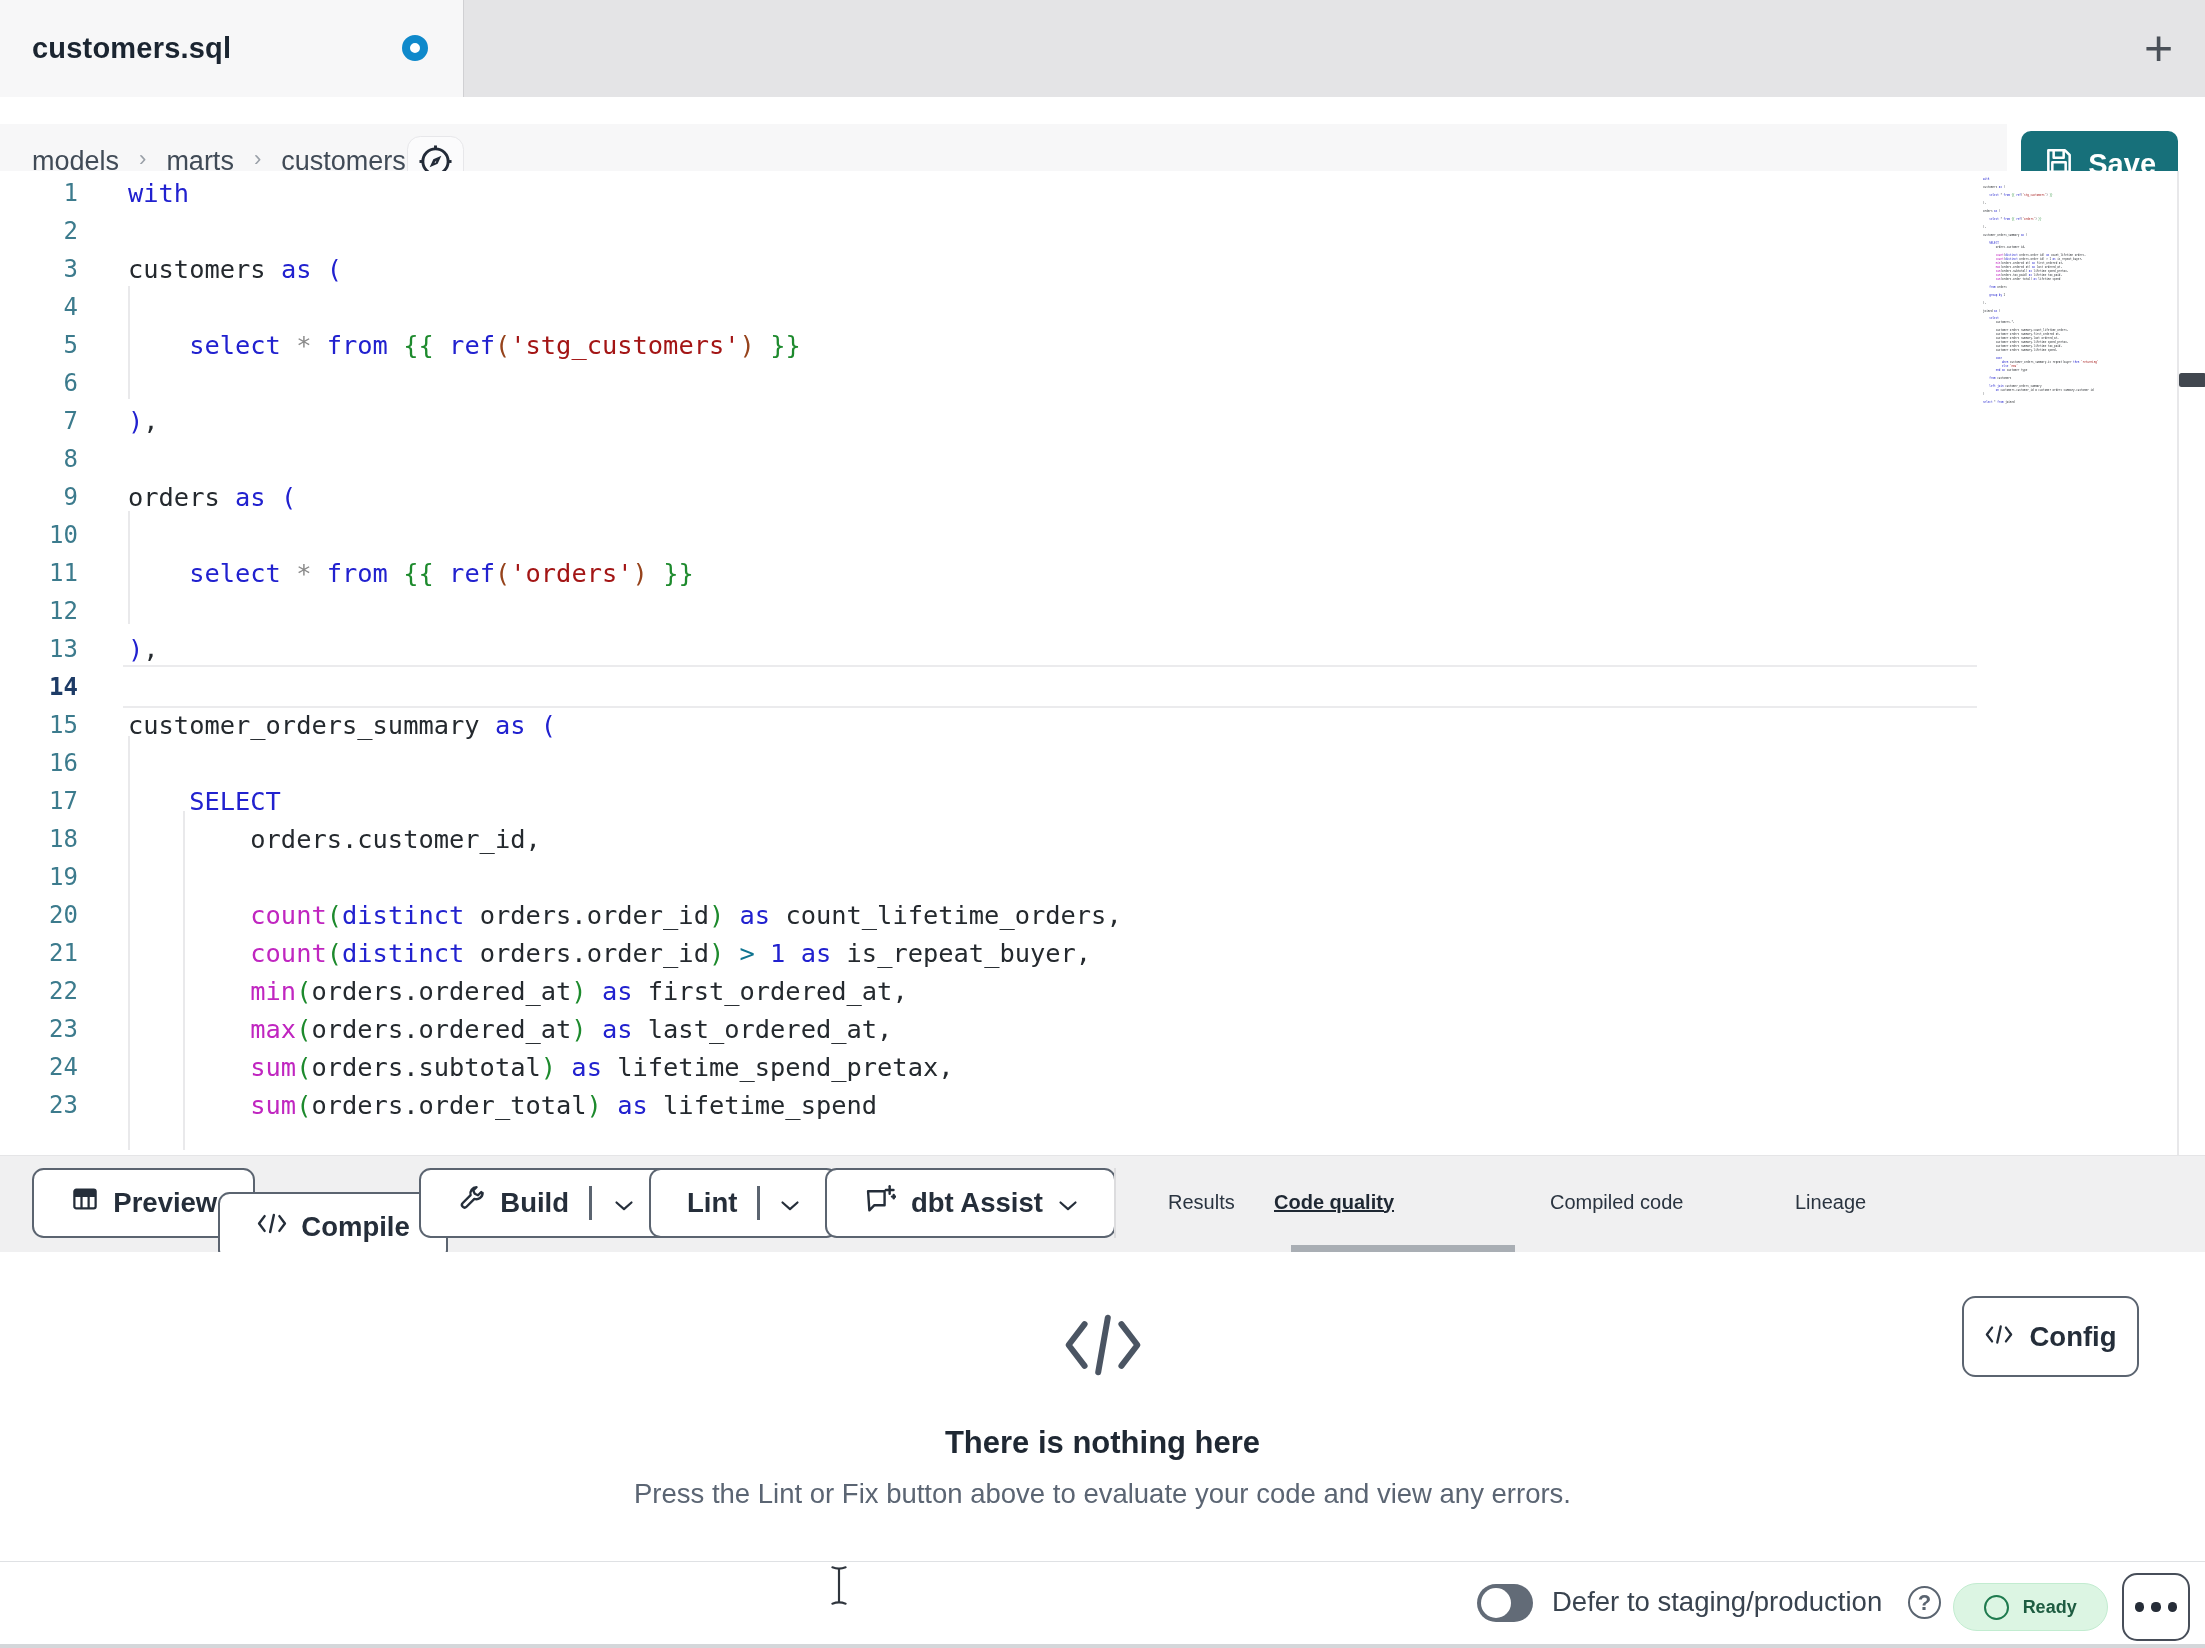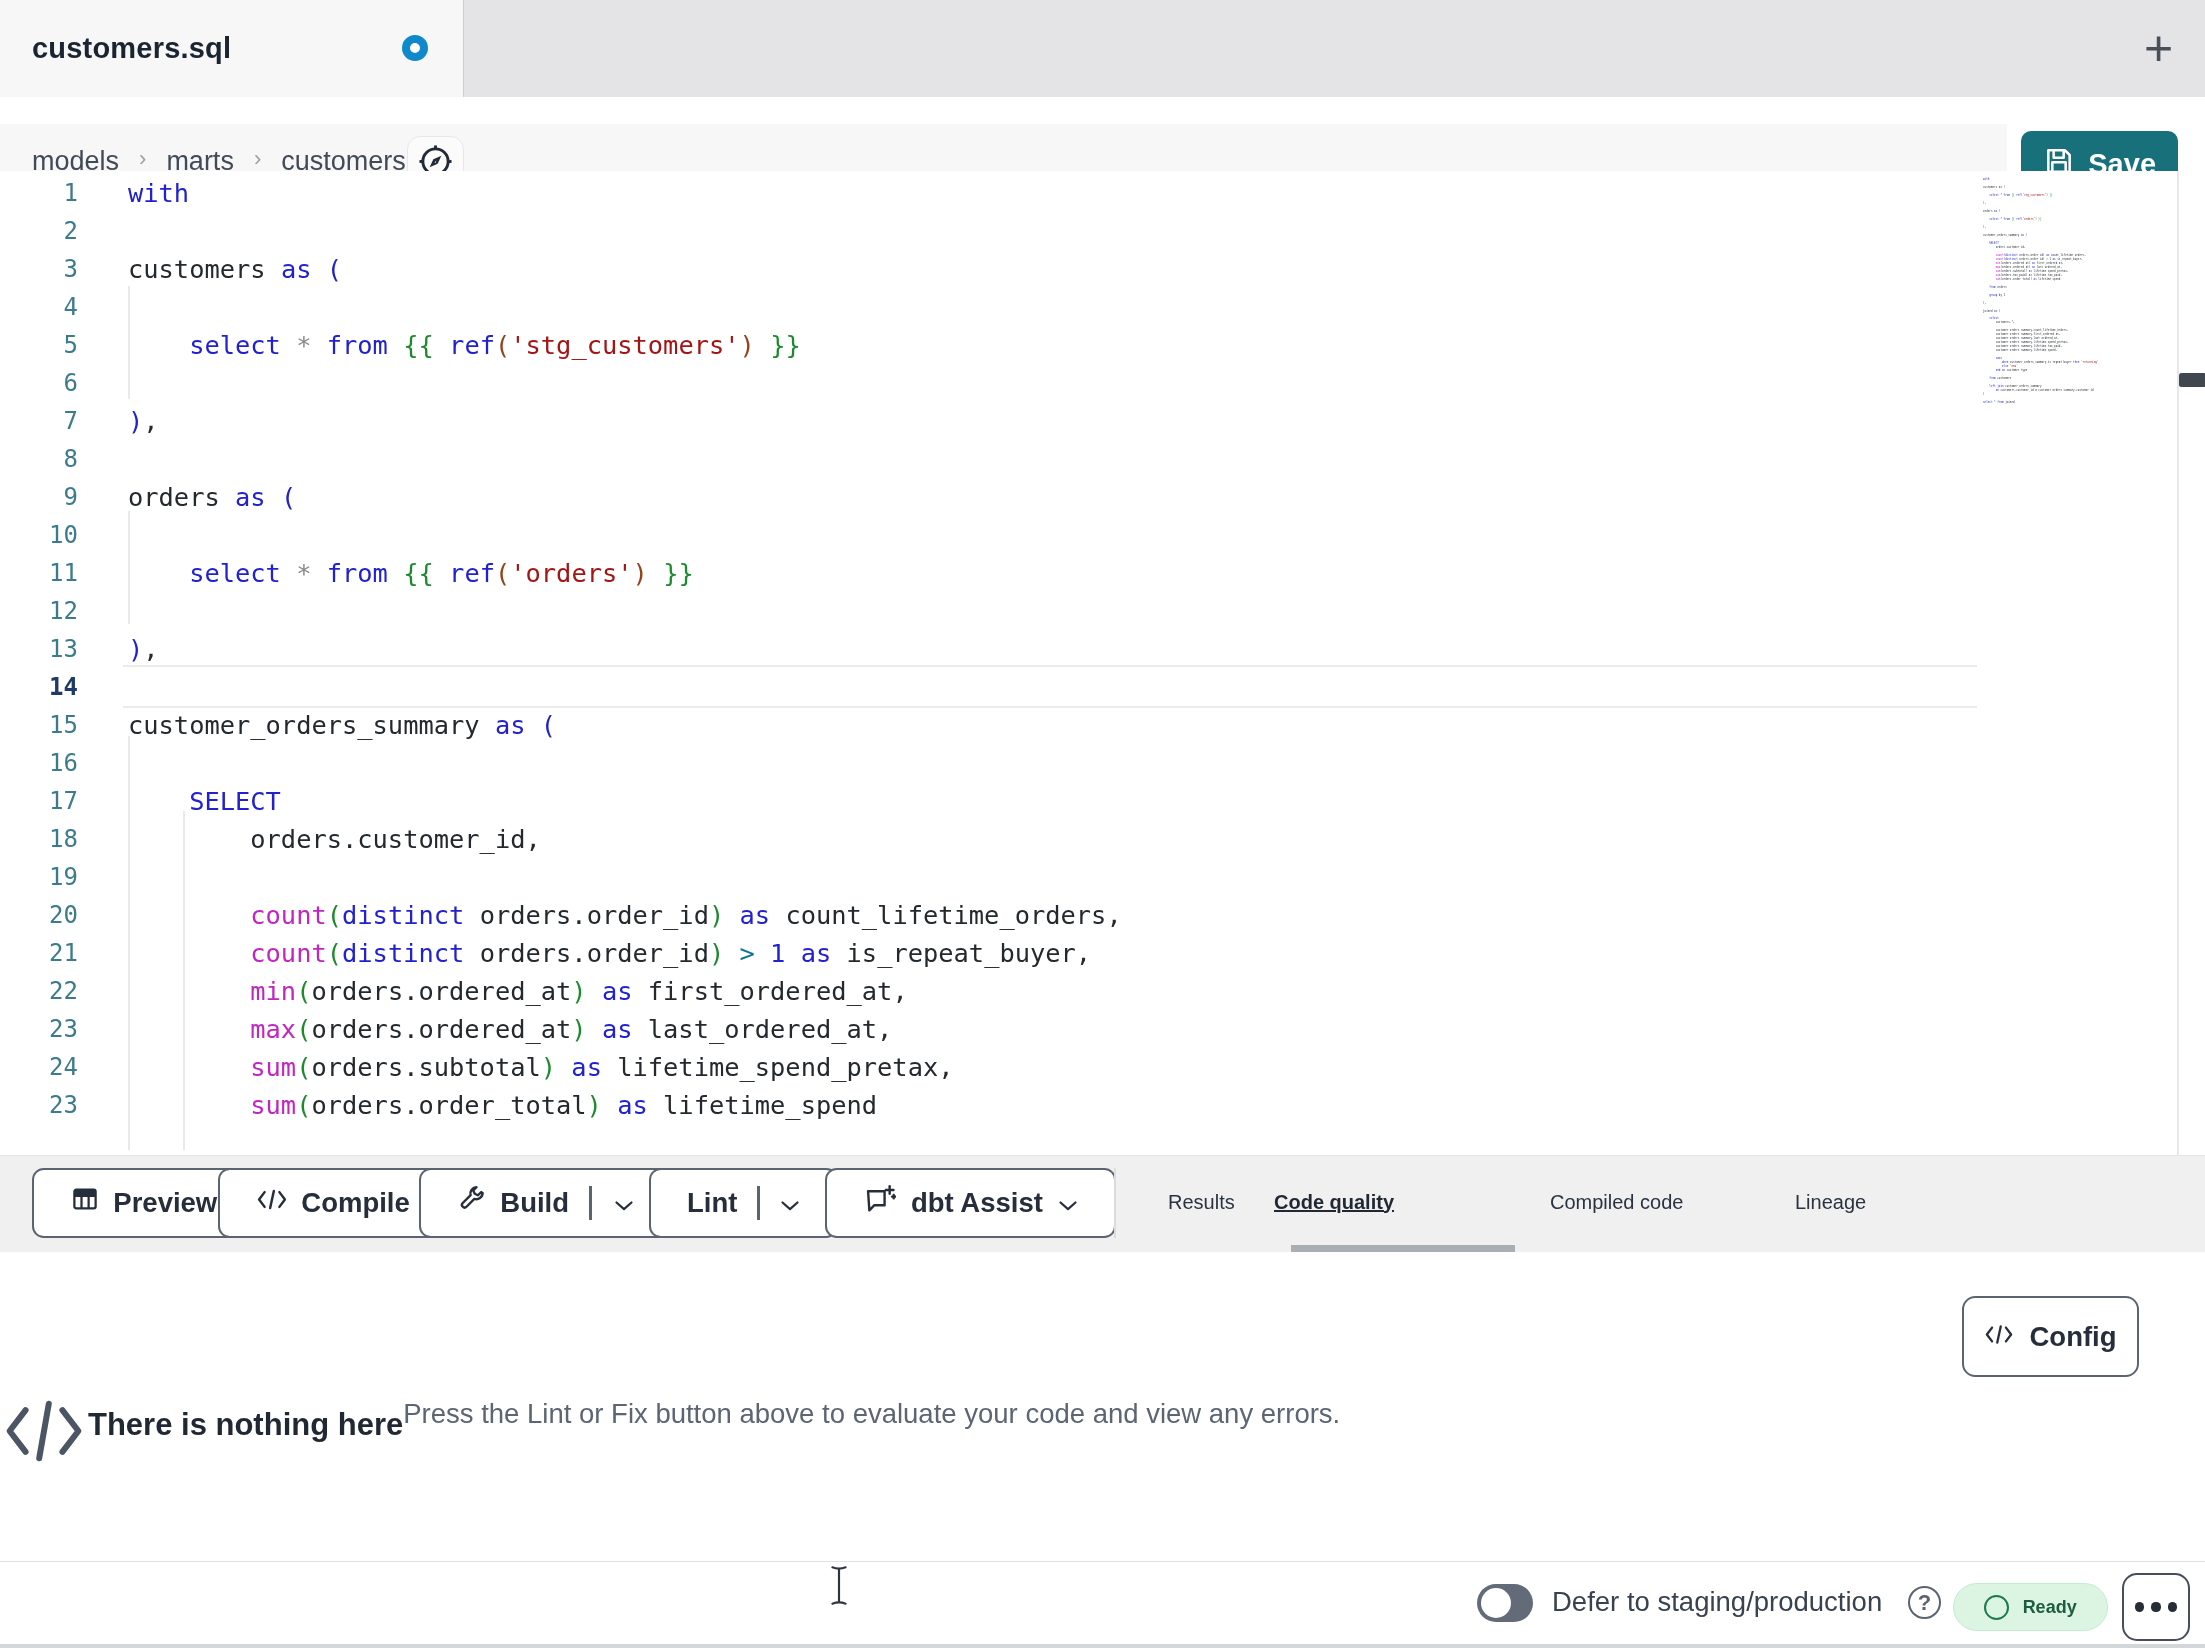--- a/index.html
+++ b/index.html
@@ -57,21 +57,21 @@
   .tbtn .seg{display:flex;align-items:center;gap:13.3px;padding:0 20px;height:100%;}
   .tbtn .sep{width:2.5px;height:100%;background:#5b6470;}
   .tbtn .chev-seg{display:flex;align-items:center;justify-content:center;height:100%;}
   .tool-divider{position:absolute;left:1114px;top:11.7px;width:1.7px;height:70px;background:#dcdcde;}
   .panel-tab{position:absolute;top:0;height:92px;display:flex;align-items:center;font-size:20px;color:#2a3440;cursor:pointer;}
   .panel-tab.active{font-weight:700;color:#1f2833;}
   .tab-underline{position:absolute;left:1291px;top:89px;width:224px;height:7.5px;background:#a9aeb4;}
 
   
   .results-panel{position:absolute;left:0;top:1252px;width:2205px;height:308px;background:#ffffff;}
-  .empty{position:absolute;left:0;top:0;width:100%;height:100%;display:flex;flex-direction:row;align-items:center;}
+  .empty{position:absolute;left:0;top:0;width:100%;height:100%;display:flex;flex-direction:column;align-items:center;}
   .empty-icon{margin-top:53px;}
   .empty-title{margin-top:37px;font-size:31px;font-weight:700;color:#1f2833;}
   .empty-desc{margin-top:16.7px;font-size:27.5px;color:#5b6573;}
   .config-btn{position:absolute;left:1962px;top:44px;width:177px;height:81px;border:2.5px solid #5b6470;border-radius:13.3px;
               background:#fff;display:flex;align-items:center;justify-content:center;gap:15px;
               font-family:"Liberation Sans",sans-serif;font-size:27.5px;font-weight:600;color:#252e3a;box-sizing:border-box;cursor:pointer;}
 
   
   .statusbar{position:absolute;left:0;top:1561px;width:2205px;height:83px;background:#fff;
              border-top:1.7px solid #dfe1e4;box-sizing:border-box;}
@@ -259,21 +259,21 @@
             <path d="M3.5 9.5h17"></path>
               <path d="M9.2 9.5v10"></path>
               <path d="M14.9 9.5v10"></path>
             <rect x="3.5" y="4.5" width="17" height="5" fill="#252e3a" stroke="none" rx="1.5"></rect>
           </svg>
         </span>
         <span>Preview</span>
       </span>
     </button>
 
-    <button class="tbtn" style="left:218px;">
+    <button class="tbtn" style="left:218px;margin-top:24px;">
       <span class="seg">
         <span>
           <svg width="32" height="25" viewBox="0 0 26 18" fill="none" stroke="#252e3a" stroke-width="2" stroke-linecap="round" stroke-linejoin="round">
             <polyline points="7,3 2.5,9 7,15"></polyline>
               <polyline points="19,3 23.5,9 19,15"></polyline>
               <line x1="14.5" y1="2" x2="11.5" y2="16"></line>
           </svg>
         </span>
         <span>Compile</span>
       </span>

